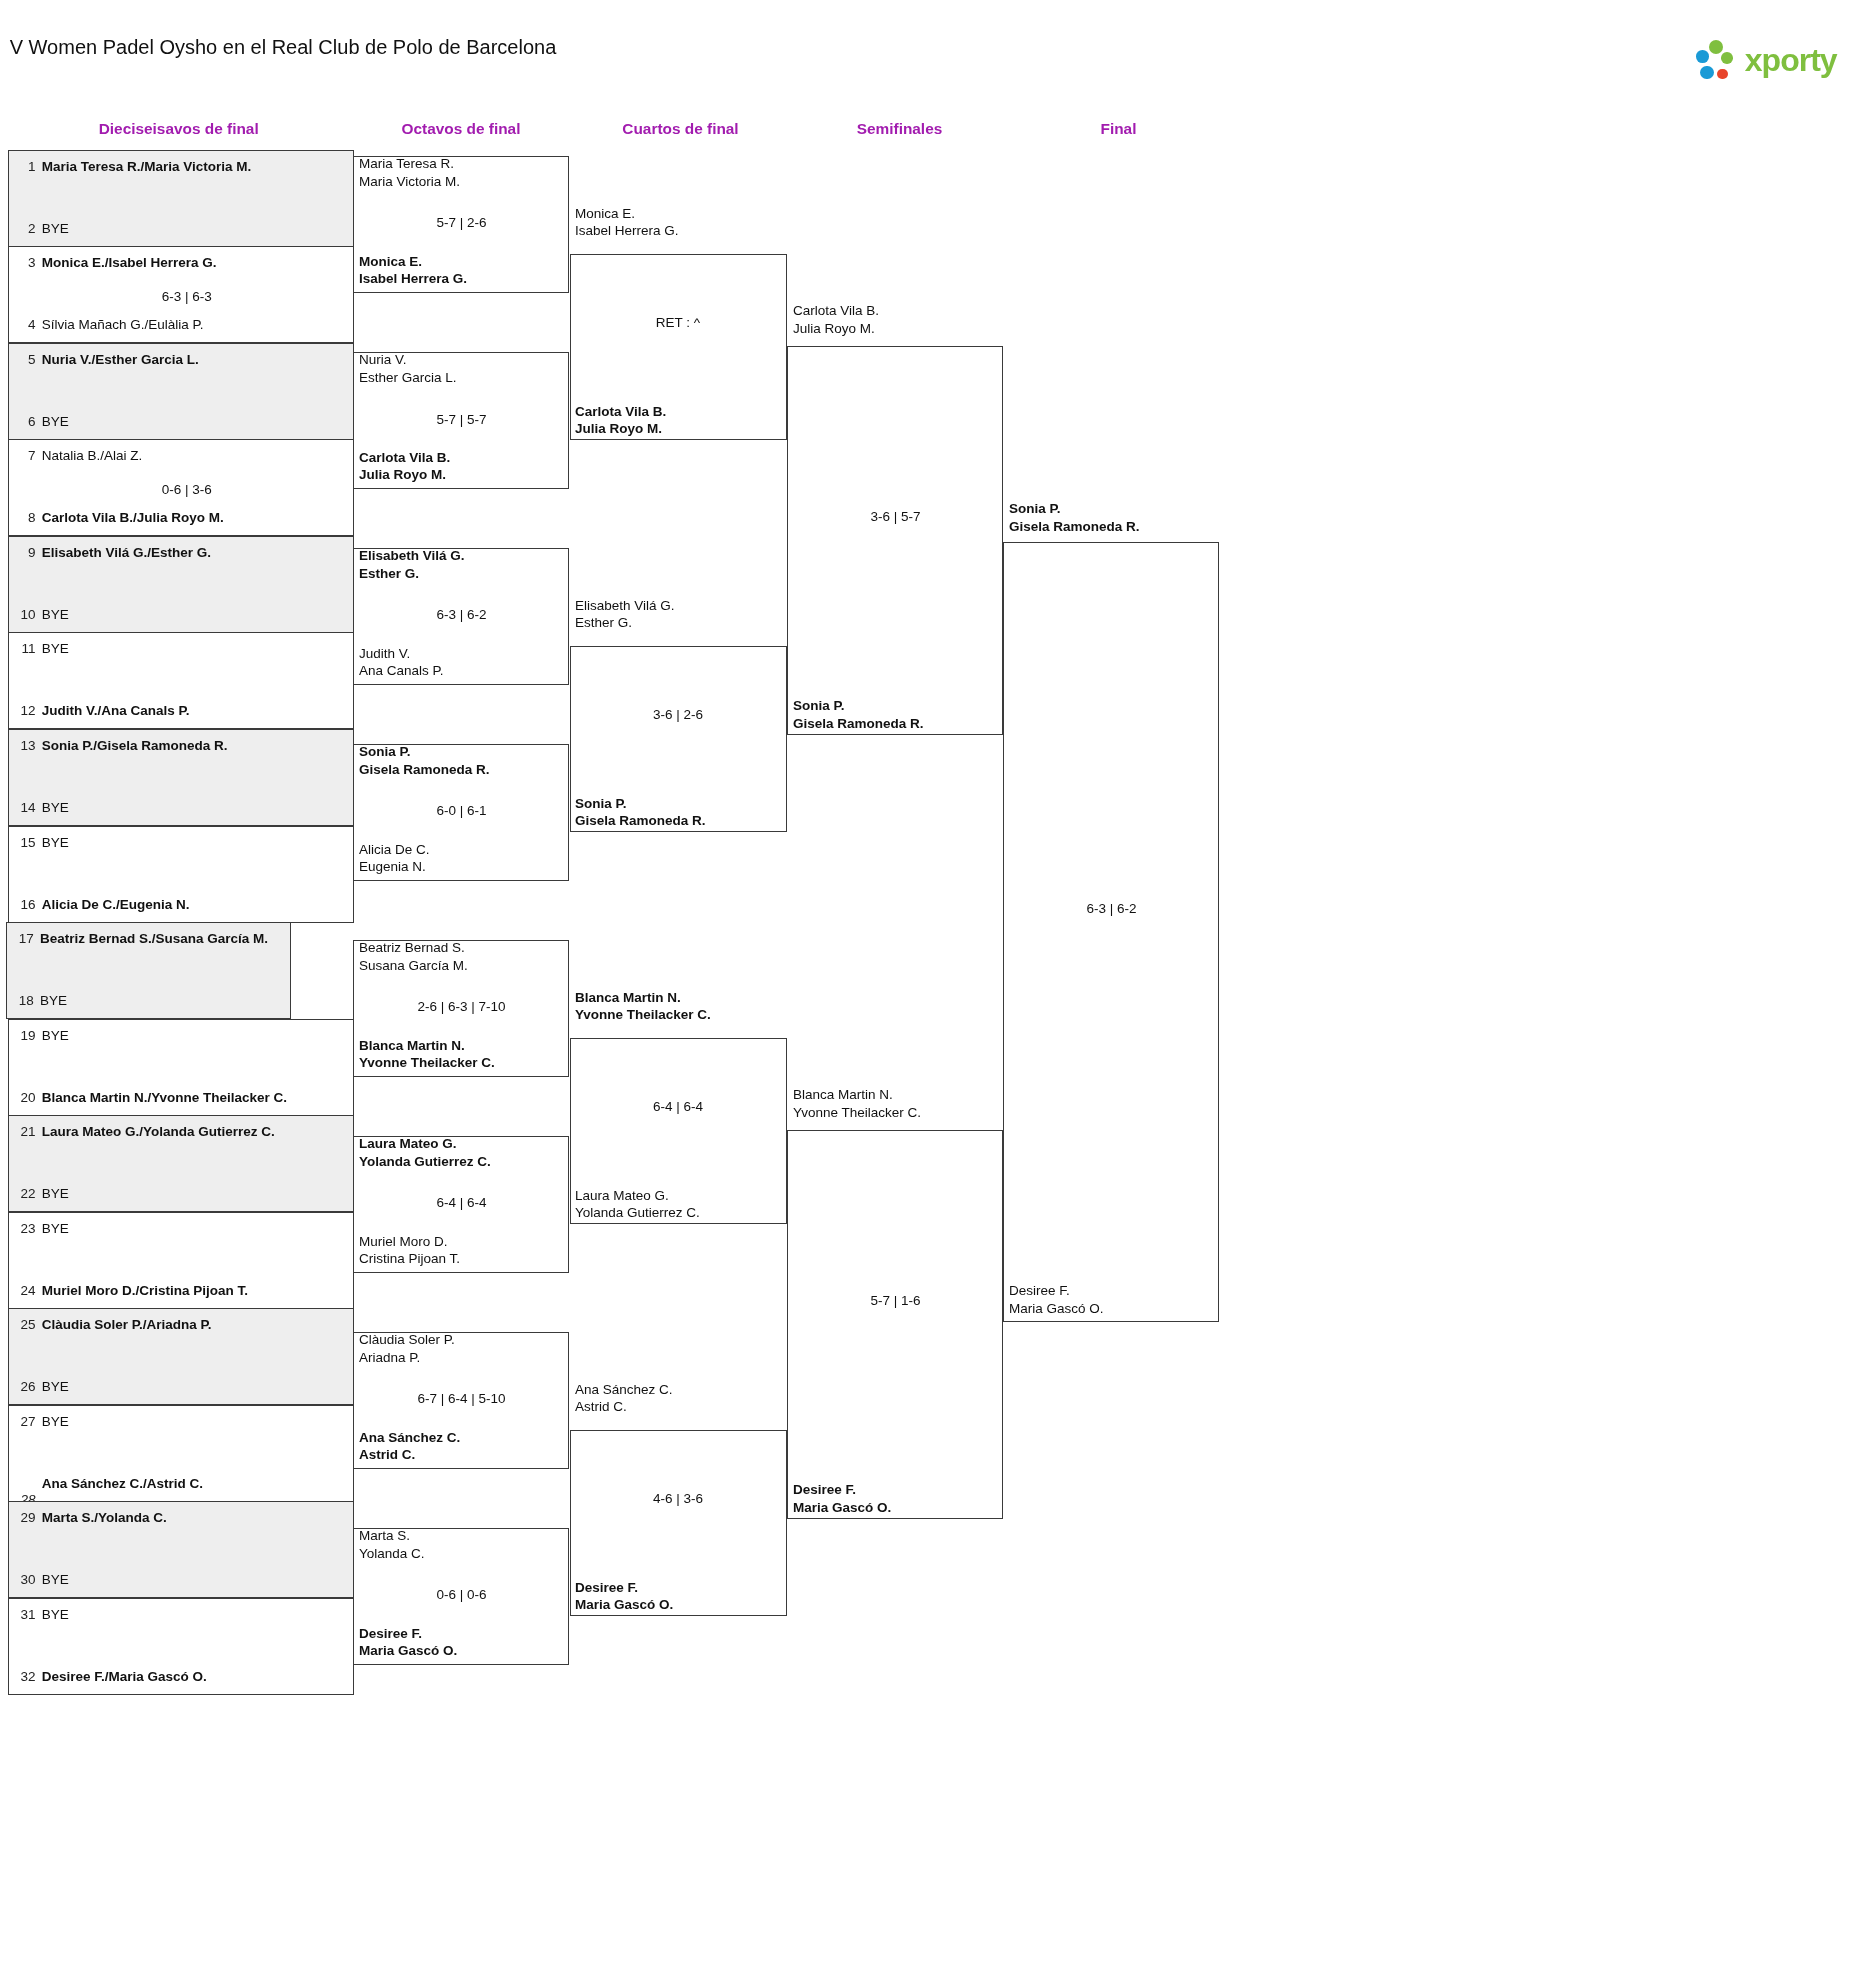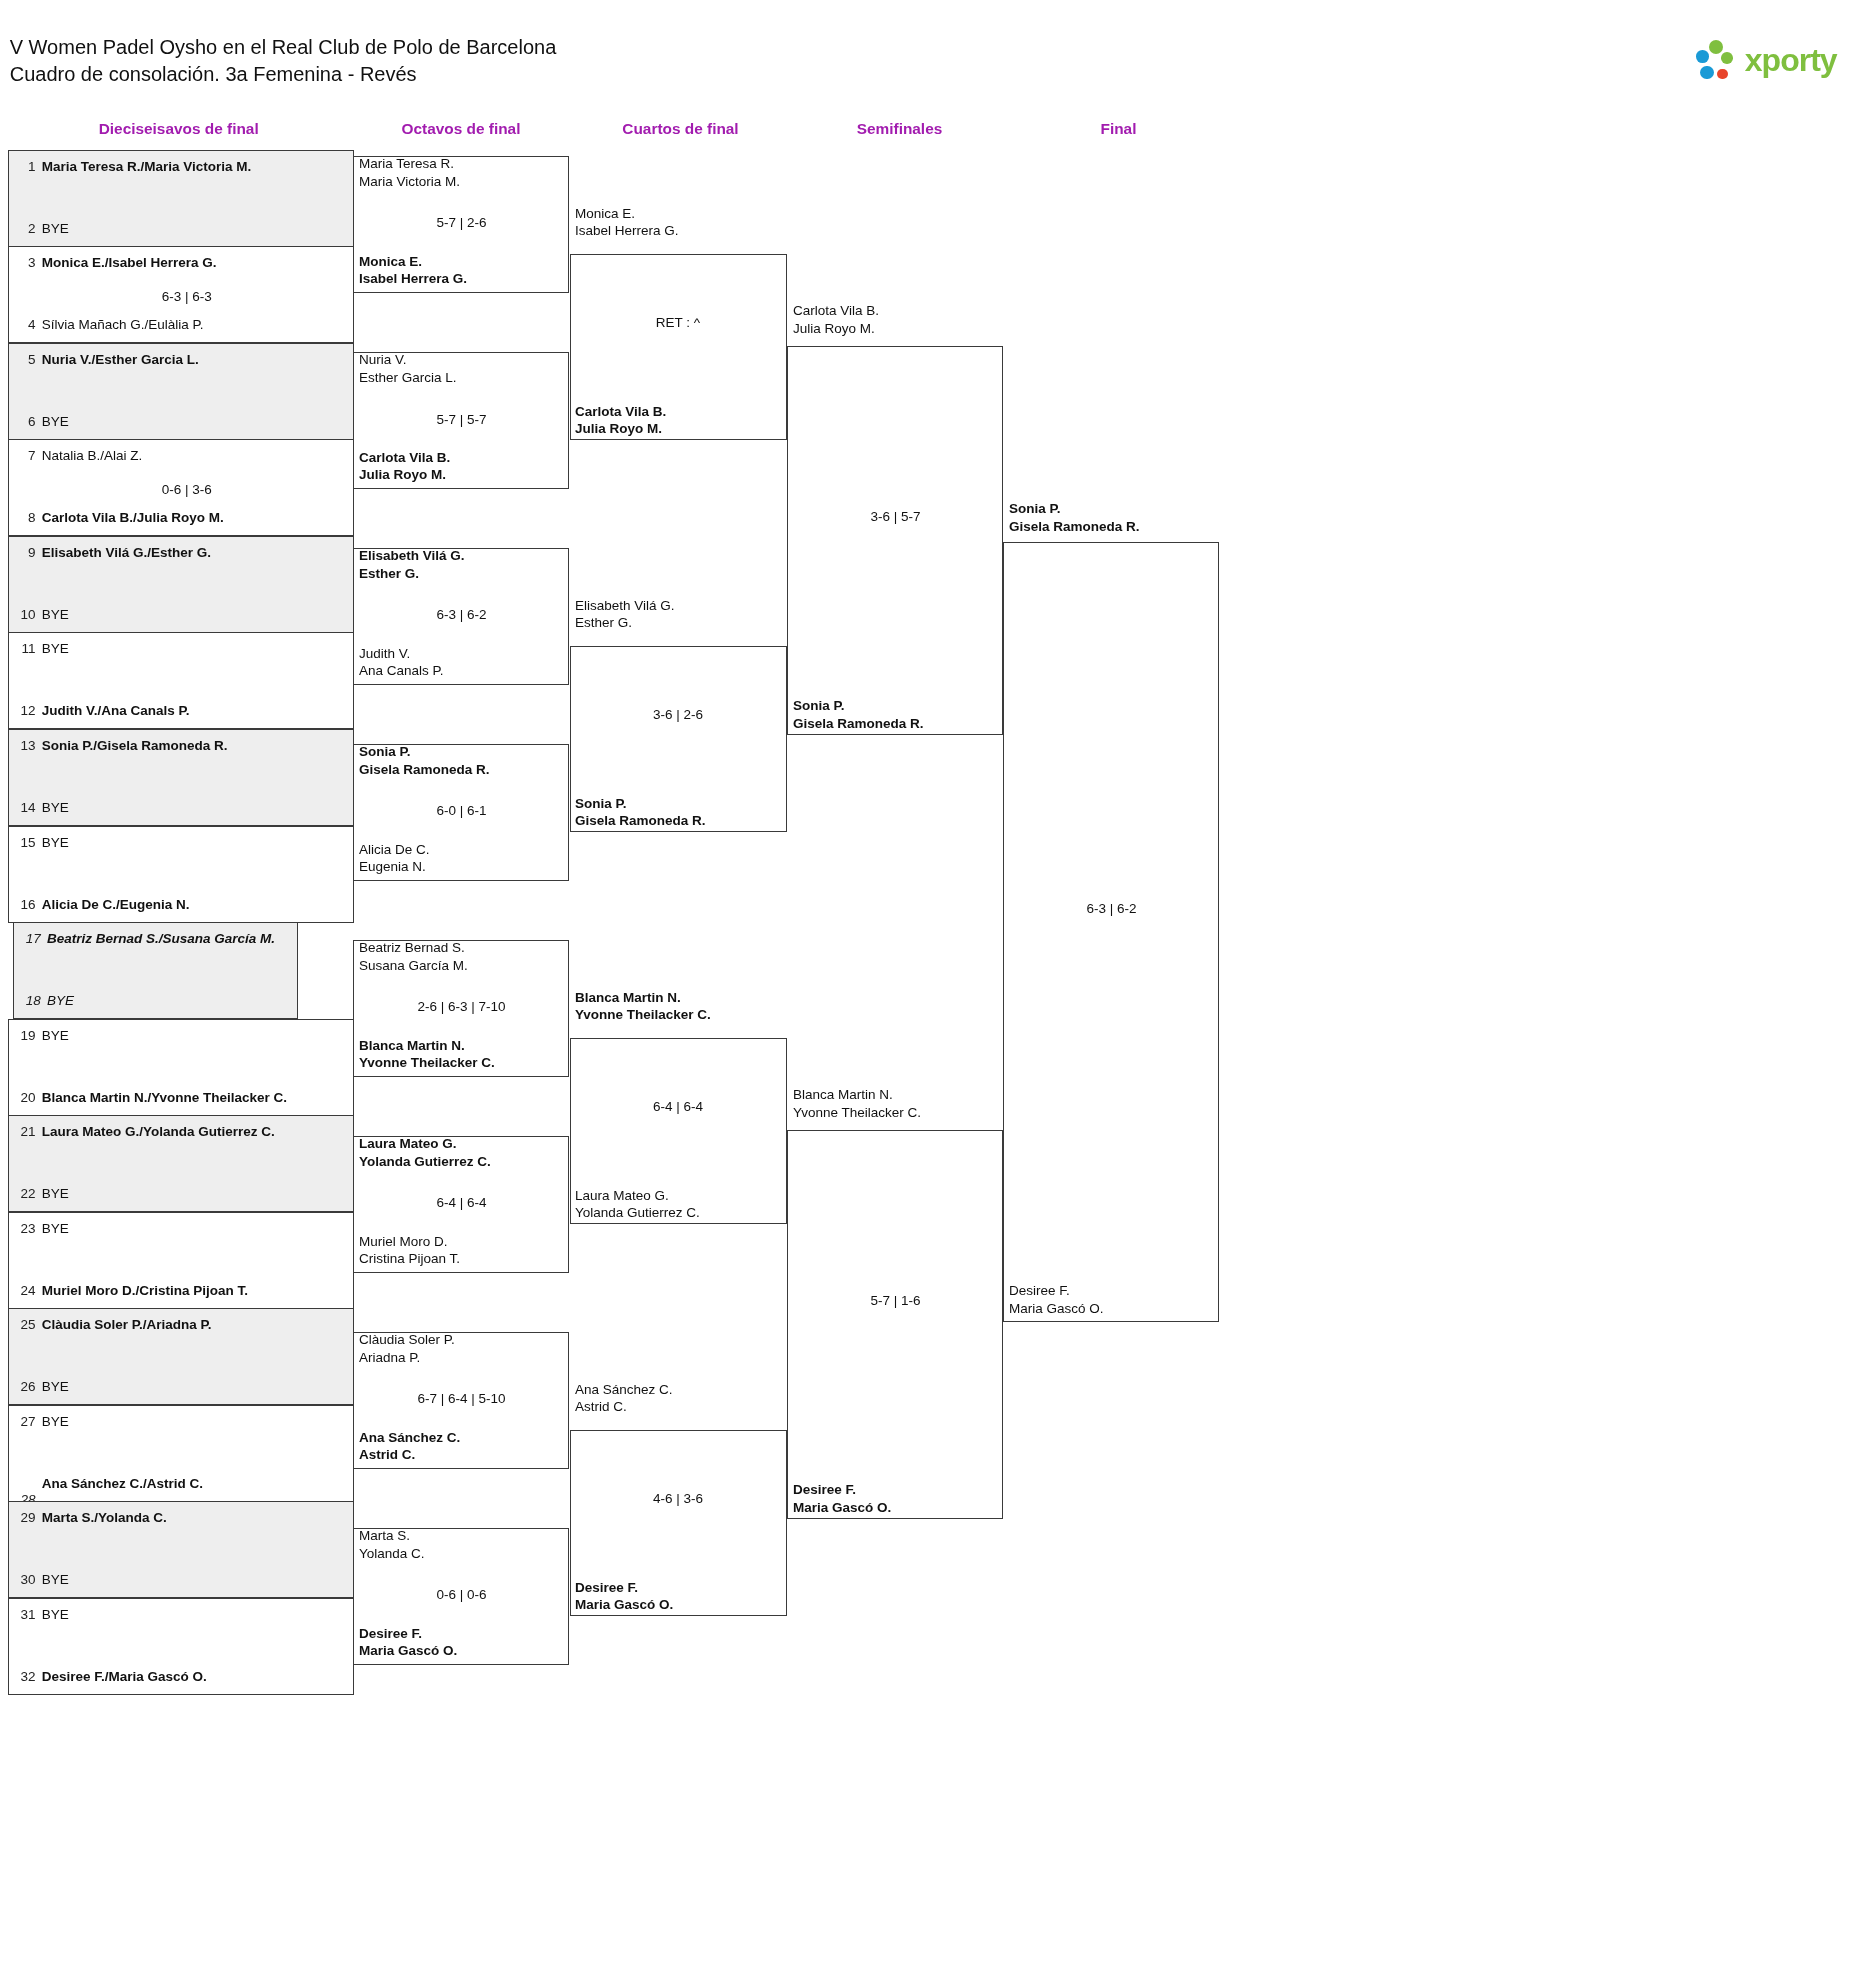--- a/index.html
+++ b/index.html
@@ -126,21 +126,20 @@
     text-align: center;
   }
 </style>
 </head>
 <body>
 
 <div class="page">
 
   <div class="title-block">
     <div class="title-line">V Women Padel Oysho en el Real Club de Polo de Barcelona</div>
-    <div class="title-line">Cuadro de consolación. 3a Femenina - Revés</div>
   </div>
 
   <div class="logo">
     <div class="logo-dots">
       <i class="d1"></i>
         <i class="d2"></i>
         <i class="d3"></i>
         <i class="d4"></i>
         <i class="d5"></i>
     </div>
@@ -210,21 +209,21 @@
   </div>
 
   <div class="seedbox" style="left:7.7px; top:796px; width:346px; height:97px;">
     <div class="seed-num" style="top:7.7px;">15</div>
     <div class="seed-name" style="top:7.7px;">BYE</div>
     <div class="seed-score" style="left:33px; top:42px; width:290px;"></div>
     <div class="seed-num" style="top:70px;">16</div>
     <div class="seed-name bold" style="top:70px;">Alicia De C./Eugenia N.</div>
   </div>
 
-  <div class="seedbox shaded" style="left:13px; top:892px; width:285px; height:97px;font-style:italic;">
+  <div class="seedbox shaded" style="left:6px; top:892px; width:285px; height:97px;">
     <div class="seed-num" style="top:7.7px;">17</div>
     <div class="seed-name bold" style="top:7.7px;">Beatriz Bernad S./Susana García M.</div>
     <div class="seed-score" style="left:33px; top:42px; width:290px;"></div>
     <div class="seed-num" style="top:70px;">18</div>
     <div class="seed-name" style="top:70px;">BYE</div>
   </div>
 
   <div class="seedbox" style="left:7.7px; top:989px; width:346px; height:97px;">
     <div class="seed-num" style="top:7.7px;">19</div>
     <div class="seed-name" style="top:7.7px;">BYE</div>

